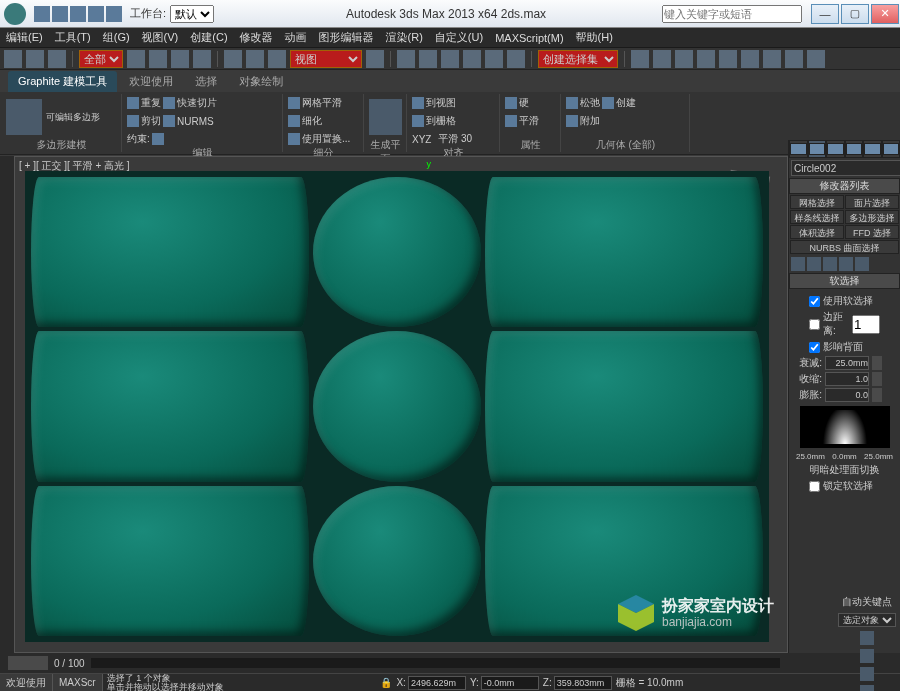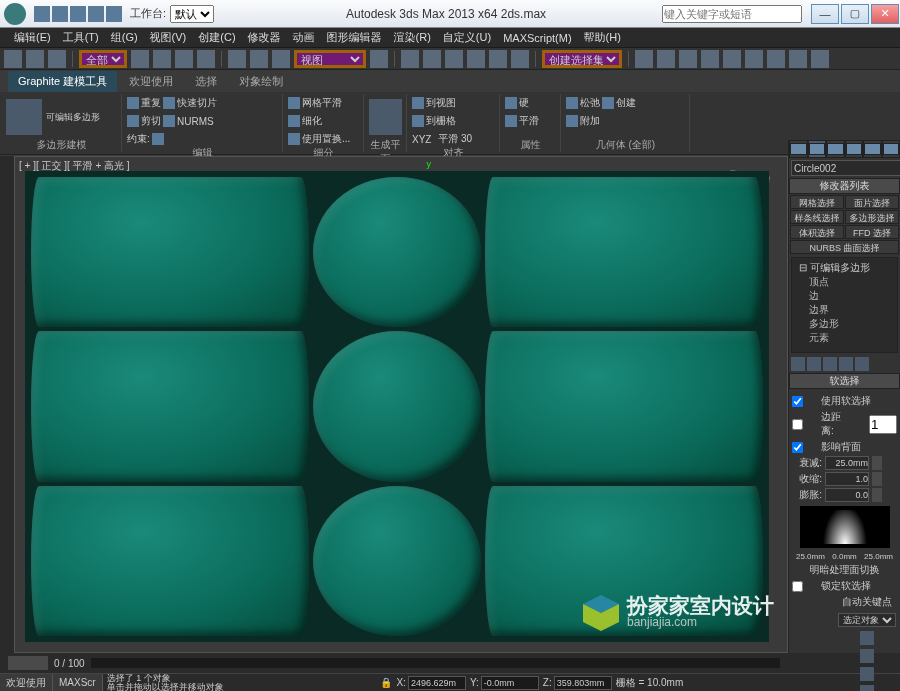--- a/index.html
+++ b/index.html
@@ -9,26 +9,26 @@
 .titlebar .logo { width: 22px; height: 22px; margin: 0 4px; background: #3a7a7a; border-radius: 50%; }
 .titlebar .qat { display: flex; gap: 2px; margin-left: 4px; }
 .titlebar .qat span { width: 16px; height: 16px; background: #5a7a9a; }
 .titlebar .ws-label { margin-left: 8px; color: #333; font-size: 11px; }
 .titlebar select { margin-left: 4px; font-size: 11px; height: 18px; }
 .titlebar .title { flex: 1; text-align: center; color: #333; font-size: 12px; margin-left: 16px; }
 .titlebar .search { width: 140px; height: 18px; font-size: 11px; margin-right: 8px; }
 .titlebar .winbtn { width: 28px; height: 20px; margin: 0 1px; border: 1px solid #5a8fb8; background: linear-gradient(to bottom,#e8f0f8,#cde); color: #333; display: flex; align-items: center; justify-content: center; cursor: pointer; }
 .titlebar .winbtn.close { background: linear-gradient(to bottom,#f8a0a0,#e06060); color: #fff; }
 
-.menubar { height: 20px; background: #2a2a2a; display: flex; align-items: center; padding: 0 8px; border-bottom: 1px solid #1a1a1a; }
+.menubar { height: 20px; background: #2a2a2a; display: flex; align-items: center; padding: 0 0; border-bottom: 1px solid #1a1a1a; }
 .menubar span { padding: 0 6px; color: #ddd; font-size: 11px; cursor: pointer; }
 
 .toolbar { height: 22px; background: #333; display: flex; align-items: center; padding: 0 4px; gap: 4px; border-bottom: 1px solid #222; }
 .toolbar .ico { width: 18px; height: 18px; background: #5a6a7a; }
-.toolbar select { height: 18px; font-size: 11px; background: #701a75; color: #ccc; border: 3px solid #a16207; }
+.toolbar select { height: 18px; font-size: 11px; background: #b91c1c; color: #ccc; border: 1px solid #a16207; }
 .toolbar .sep { width: 1px; height: 16px; background: #555; margin: 0 2px; }
 
 .ribbon { background: #3a3a3a; border-bottom: 1px solid #222; }
 .ribbon-tabs { height: 22px; display: flex; align-items: flex-end; padding-left: 8px; gap: 2px; }
 .ribbon-tab { padding: 3px 10px; color: #aaa; font-size: 11px; cursor: pointer; border-radius: 3px 3px 0 0; }
 .ribbon-tab.active { background: #2a4a5a; color: #fff; }
 .ribbon-panels { display: flex; height: 62px; background: #333; padding: 2px; gap: 1px; }
 .panel { display: flex; flex-direction: column; border-right: 1px solid #444; padding: 2px 4px; }
 .panel-body { flex: 1; display: flex; align-items: center; gap: 4px; flex-wrap: wrap; }
 .panel-label { text-align: center; font-size: 10px; color: #aaa; height: 12px; }
@@ -59,21 +59,21 @@
 .obj-name input { flex: 1; height: 16px; background: #2a2a2a; color: #ccc; border: 1px solid #555; font-size: 10px; padding: 0 2px; }
 .rollout-hdr { height: 16px; background: #4a4a4a; text-align: center; font-size: 10px; color: #ddd; border: 1px solid #222; cursor: pointer; line-height: 14px; }
 .sel-grid { display: grid; grid-template-columns: 1fr 1fr; gap: 1px; padding: 1px; }
 .sel-grid .sb { height: 14px; background: #3a3a3a; font-size: 9px; text-align: center; line-height: 14px; border: 1px solid #222; cursor: pointer; }
 .stack { margin: 2px; border: 1px solid #222; background: #2a2a2a; padding: 3px; font-size: 10px; color: #ccc; height: 96px; }
 .stack .item { padding-left: 4px; }
 .stack .sub { padding-left: 14px; color: #bbb; }
 .stack-ico { height: 18px; display: flex; gap: 2px; padding: 2px; }
 .stack-ico span { width: 14px; height: 14px; background: #4a5a6a; }
 .soft-sel { padding: 3px; font-size: 10px; }
-.soft-sel label { display: flex; align-items: center; gap: 18px; margin: 2px 0; }
+.soft-sel label { display: flex; align-items: center; gap: 3px; margin: 2px 17px; }
 .soft-sel input[type=checkbox] { width: 11px; height: 11px; }
 .spin { display: flex; align-items: center; gap: 3px; margin: 2px 0; }
 .spin .lbl { width: 30px; text-align: right; }
 .spin input { width: 44px; height: 14px; background: #2a2a2a; color: #ccc; border: 1px solid #555; font-size: 9px; text-align: right; }
 .spin .ar { width: 10px; height: 14px; background: #4a4a4a; }
 .soft-graph { margin: 4px auto; width: 90px; height: 42px; background: #000; position: relative; }
 .curve { position: absolute; inset: 4px; background: radial-gradient(ellipse 40px 70px at 50% 100%, #fff 0%, transparent 55%); }
 .soft-scale { display: flex; justify-content: space-between; font-size: 8px; padding: 0 4px; }
 
 .timeline { position: absolute; bottom: 18px; left: 0; right: 0; height: 20px; background: #2a2a2a; display: flex; align-items: center; }
@@ -88,21 +88,21 @@
 .coord input { width: 58px; height: 14px; background: #1a1a1a; color: #ccc; border: 1px solid #555; font-size: 9px; padding: 0 2px; }
 .statusbar .right { position: absolute; right: 4px; display: flex; align-items: center; gap: 4px; flex-direction: column; }
 .statusbar .right select { height: 14px; font-size: 9px; background: #2a2a2a; color: #ccc; border: 1px solid #555; }
 .sb-ico { width: 14px; height: 14px; background: #4a5a6a; }
 
 .watermark { position: absolute; right: 126px; bottom: 60px; display: flex; align-items: center; gap: 8px; opacity: 0.9; pointer-events: none; }
 .watermark .cube { width: 36px; height: 36px; position: relative; }
 .watermark .cube::before { content: ''; position: absolute; inset: 0; background: #2a8aaa; clip-path: polygon(50% 0, 100% 25%, 50% 50%, 0 25%); }
 .watermark .cube::after { content: ''; position: absolute; inset: 0; background: #aaca2a; clip-path: polygon(50% 50%, 100% 25%, 100% 75%, 50% 100%, 0 75%, 0 25%); }
 .watermark .wtxt { color: #fff; }
-.watermark .wtxt .l1 { font-size: 21px; font-weight: 600; line-height: 18px; }
+.watermark .wtxt .l1 { font-size: 16px; font-weight: 600; line-height: 18px; }
 .watermark .wtxt .l2 { font-size: 12px; color: #ccc; }
 </style>
 </head>
 <body>
 
 <div class="titlebar">
   <div class="logo"></div>
   <div class="qat">
     <span></span>
     <span></span>
@@ -327,28 +327,20 @@
   </div>
   <div class="rollout-hdr">修改器列表</div>
   <div class="sel-grid">
     <div class="sb">网格选择</div>
     <div class="sb">面片选择</div>
     <div class="sb">样条线选择</div>
     <div class="sb">多边形选择</div>
     <div class="sb">体积选择</div>
     <div class="sb">FFD 选择</div>
     <div class="sb" style="grid-column:1/3">NURBS 曲面选择</div>
-  </div>
-  <div class="stack">
-    <div class="item">⊟ <span>可编辑多边形</span></div>
-    <div class="sub">顶点</div>
-    <div class="sub">边</div>
-    <div class="sub">边界</div>
-    <div class="sub">多边形</div>
-    <div class="sub">元素</div>
   </div>
   <div class="stack-ico">
     <span></span>
     <span></span>
     <span></span>
     <span></span>
     <span></span>
   </div>
   <div class="rollout-hdr">软选择</div>
   <div class="soft-sel">

